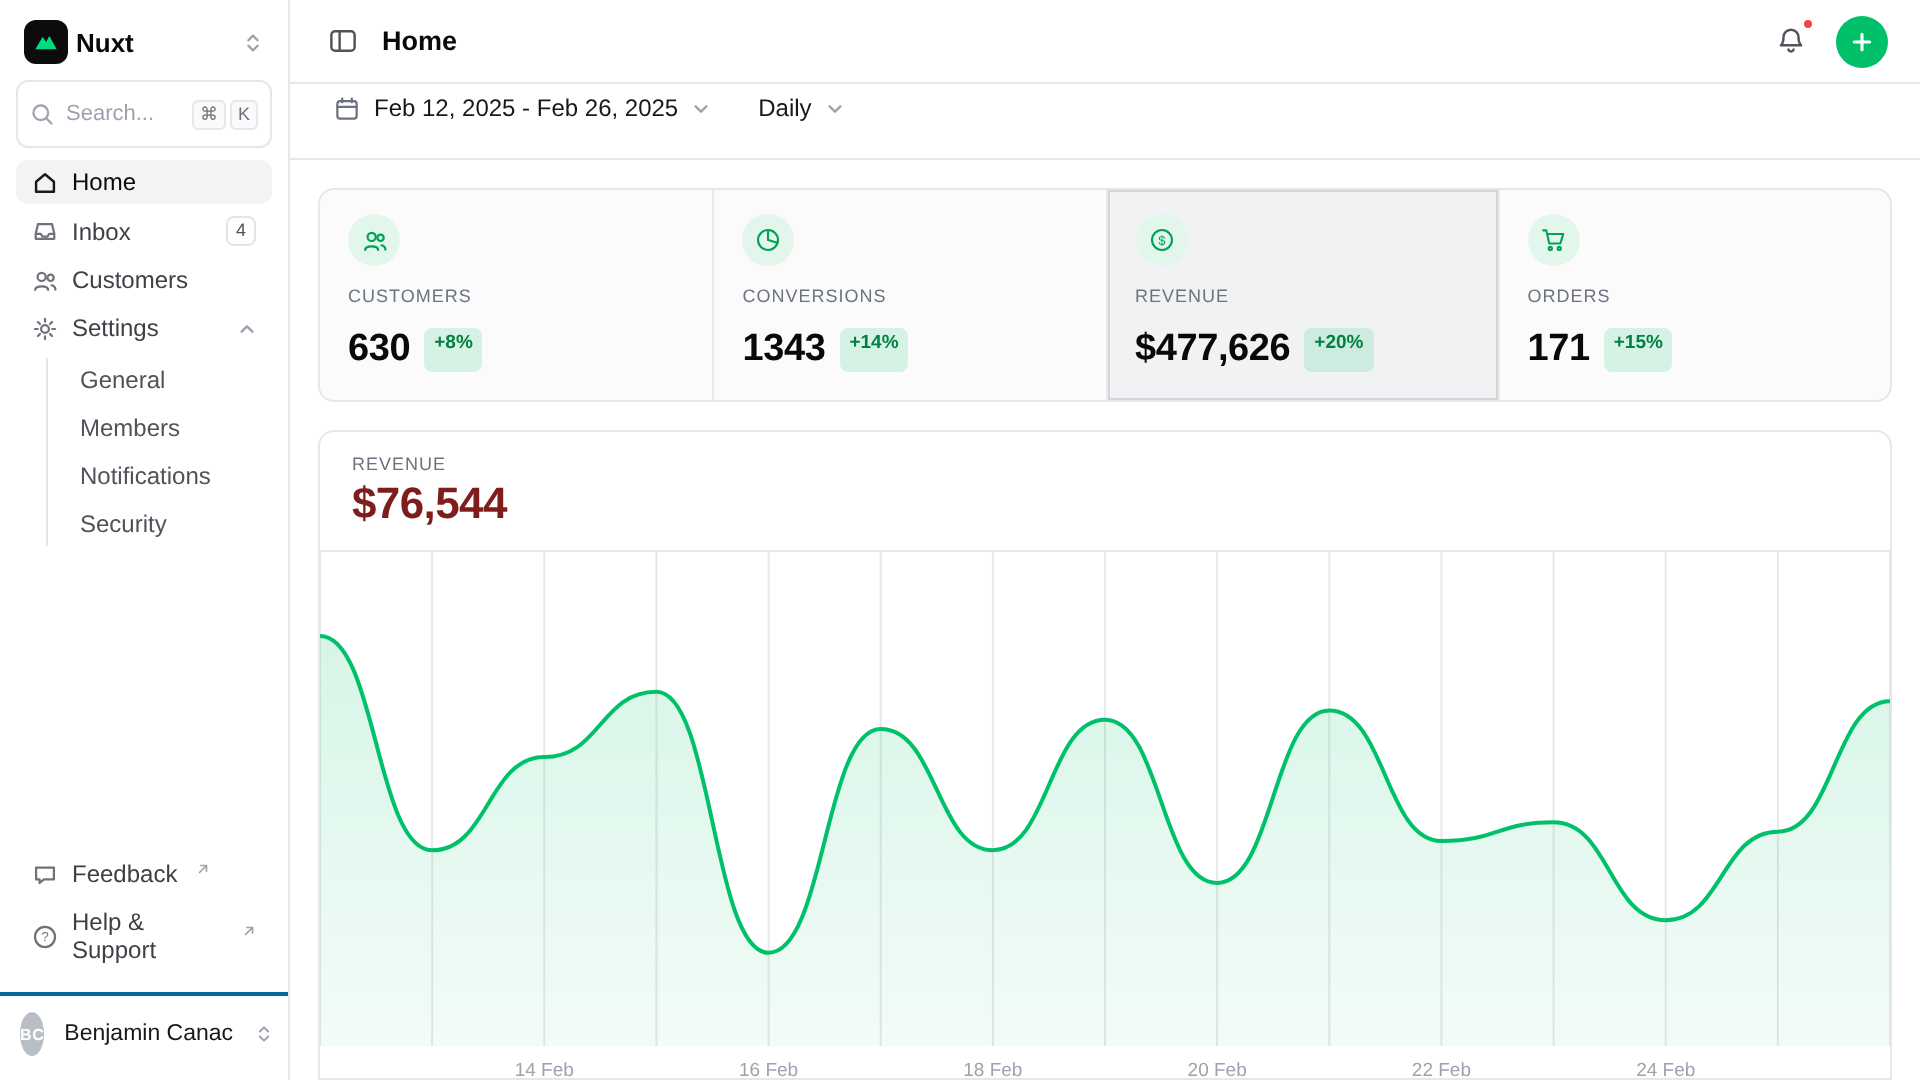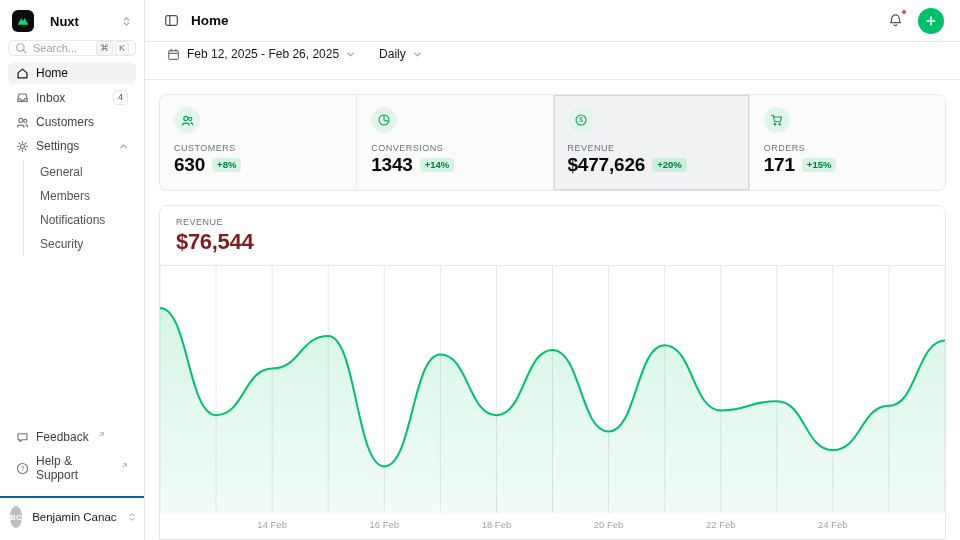--- a/index.html
+++ b/index.html
@@ -3,25 +3,25 @@
 <meta charset="utf-8">
 <style>
   *{margin:0;padding:0;box-sizing:border-box}
   html,body{width:960px;height:540px;overflow:hidden}
   body{font-family:"Liberation Sans","DejaVu Sans",sans-serif;background:#fff;color:#18181b;font-size:12px;-webkit-font-smoothing:antialiased}
   svg{display:block}
   .app{display:flex;width:960px;height:540px}
 
   
   .sidebar{width:145px;flex:0 0 145px;border-right:1px solid #e5e7eb;display:flex;flex-direction:column;padding:8px;gap:6px;background:#fff}
-  .brand-row{display:flex;align-items:center;gap:16px;padding:2px 2px 2px 4px}
+  .brand-row{display:flex;align-items:center;gap:4px;padding:2px 2px 2px 4px}
   .logo-box{width:22px;height:22px;border-radius:6px;background:#0c0c0d;display:grid;place-items:center}
   .brand-name{font-weight:700;font-size:13px;color:#09090b}
   .unfold-btn{margin-left:auto;color:#9ca3af;cursor:pointer;padding:2px}
-  .search-box{display:flex;align-items:center;gap:6px;border:1px solid #e5e7eb;border-radius:6px;height:16px;padding:0 6px;color:#9ca3af;background:#fff;cursor:text}
+  .search-box{display:flex;align-items:center;gap:6px;border:1px solid #e5e7eb;border-radius:6px;height:34px;padding:0 6px;color:#9ca3af;background:#fff;cursor:text}
   .search-box .ph{font-size:11px;color:#9ca3af;white-space:nowrap}
   .kbds{margin-left:auto;display:flex;gap:2px}
   .kbds kbd{font-family:inherit;border:1px solid #e5e7eb;border-radius:3px;background:#fafafa;font-size:9px;line-height:1;padding:2px 3px;color:#6b7280}
   .nav{display:flex;flex-direction:column;gap:2px}
   .nav-item{display:flex;align-items:center;gap:7px;padding:4px 8px;border-radius:6px;color:#3f3f46;cursor:pointer;font-size:12px}
   .nav-item .nav-ic{color:#71717a;display:grid;place-items:center}
   .nav-item.active{background:#f2f4f3;color:#09090b;font-weight:500}
   .nav-item.active .nav-ic{color:#18181b}
   .count-badge{margin-left:auto;border:1px solid #e4e4e7;border-radius:4px;font-size:9px;line-height:1;padding:2px 4px;color:#52525b}
   .trail-ic{margin-left:auto;color:#9ca3af}
@@ -51,21 +51,21 @@
 
   .content{flex:1;padding:14px 14px 0;overflow:hidden;display:flex;flex-direction:column;min-height:0}
 
   
   .stats{display:grid;grid-template-columns:repeat(4,1fr);border:1px solid #e5e7eb;border-radius:8px;background:#fbfbfb;overflow:hidden;flex:0 0 auto}
   .stat{padding:12px 14px 14px;cursor:pointer}
   .stat + .stat{border-left:1px solid #e9eaec}
   .stat.selected{background:#f1f2f3;box-shadow:inset 0 0 0 1px #d3d5d8}
   .stat-ic{width:26px;height:26px;border-radius:50%;background:#e2f6ec;color:#00a155;display:grid;place-items:center}
   .stat-label{margin-top:10px;font-size:9px;letter-spacing:.5px;color:#6b7280}
-  .stat-row{margin-top:1px;display:flex;align-items:center;gap:7px}
+  .stat-row{margin-top:11px;display:flex;gap:7px}
   .stat-value{font-size:19px;font-weight:700;color:#09090b;letter-spacing:-.2px}
   .stat-delta{font-size:9.5px;font-weight:600;color:#00813f;background:rgba(0,193,106,.15);padding:2.5px 5px;border-radius:4px;line-height:1}
 
   
   .chart-card{margin-top:14px;border:1px solid #e5e7eb;border-top-left-radius:8px;border-top-right-radius:8px;background:#fff;flex:1;min-height:0;display:flex;flex-direction:column;overflow:hidden}
   .chart-head{padding:11px 16px 10px;border-bottom:1px solid #e5e7eb}
   .chart-label{font-size:9px;letter-spacing:.5px;color:#6b7280}
   .chart-value{margin-top:2px;font-size:22px;font-weight:700;color:#7f1d1d;letter-spacing:-.3px}
   .chart-host{flex:1;min-height:0;position:relative}
 </style>

